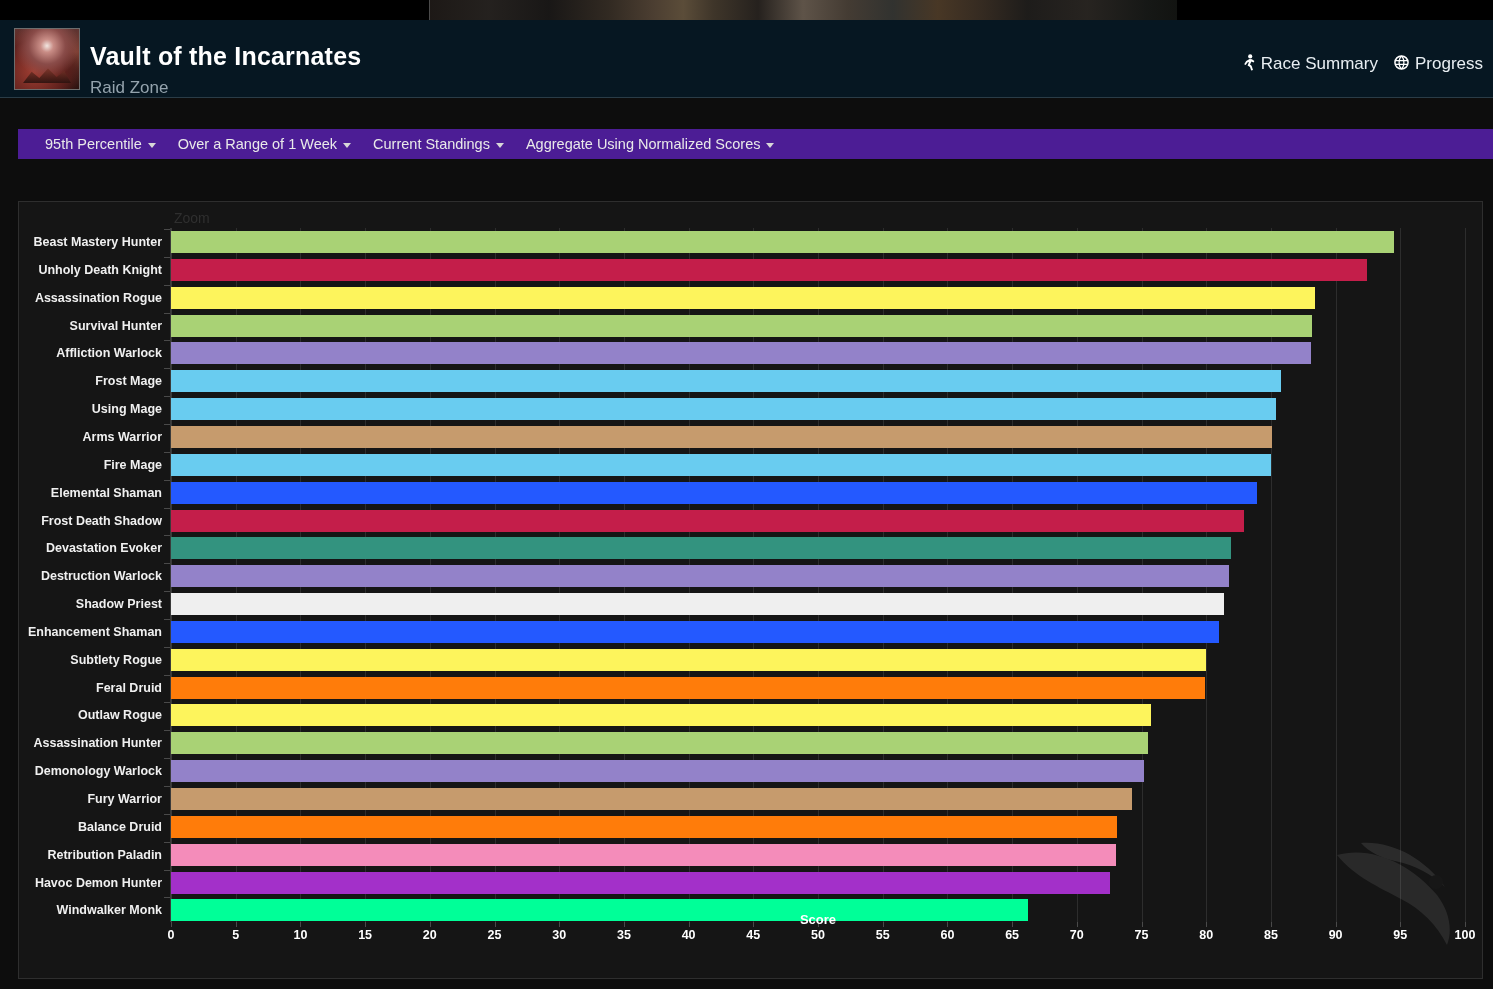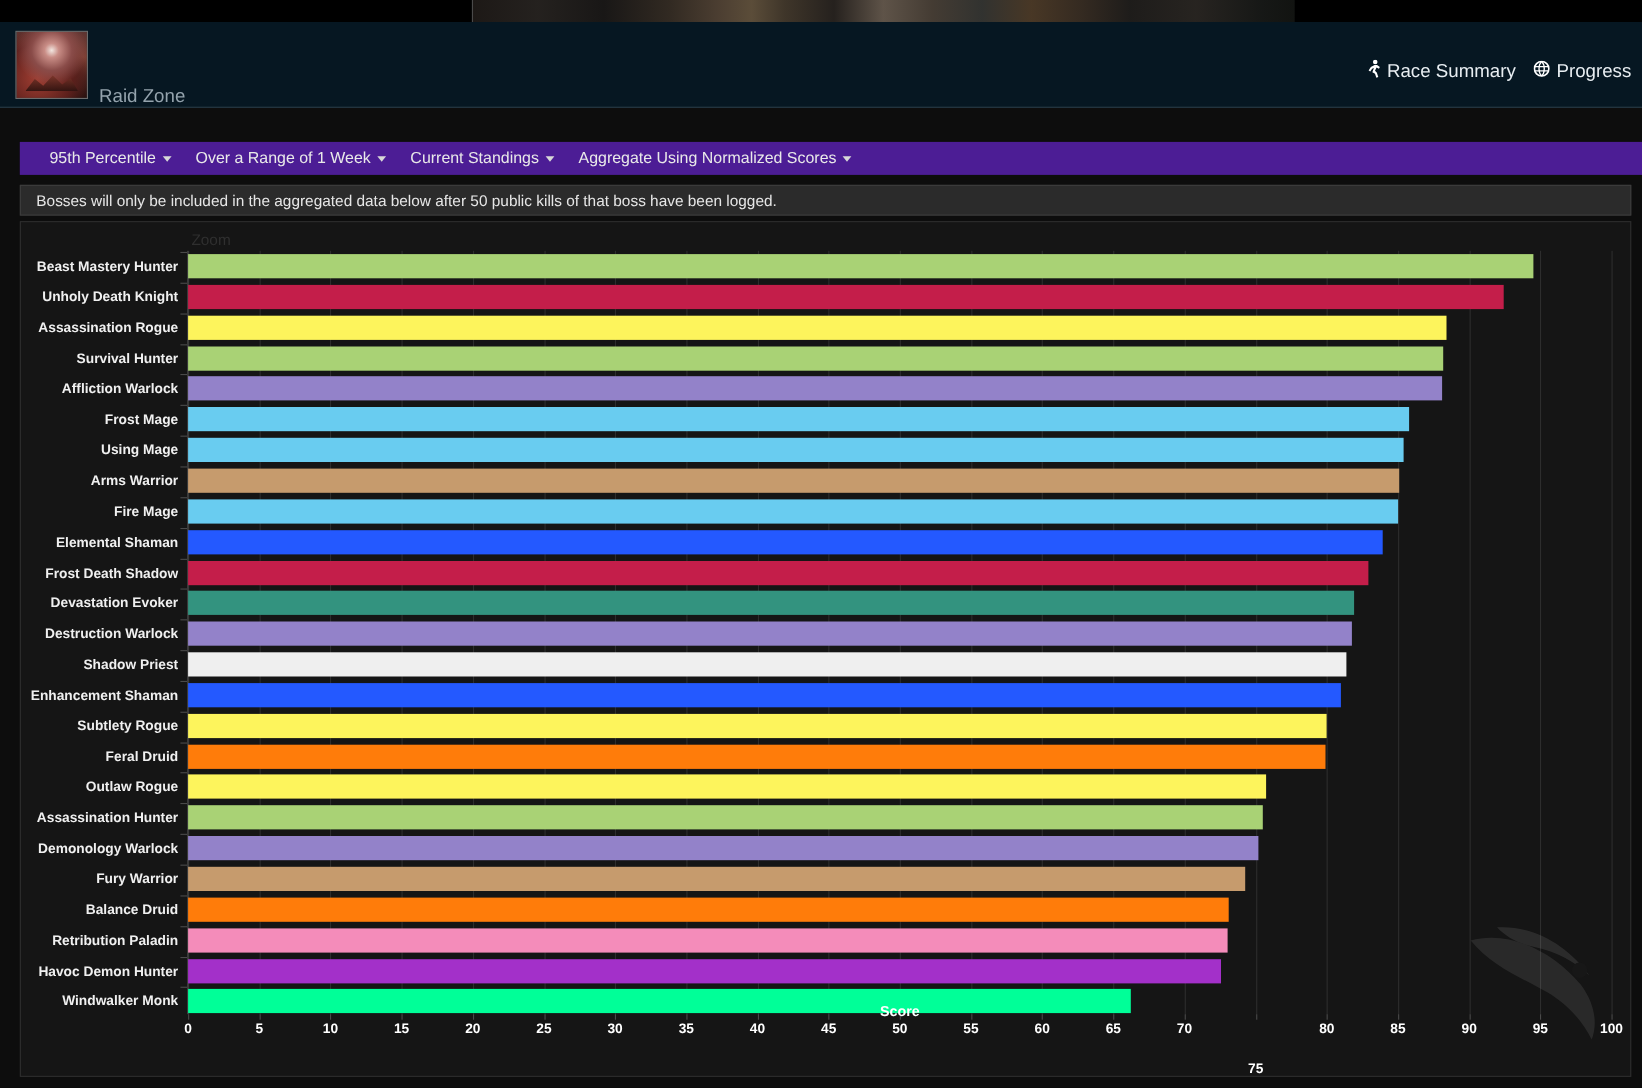--- a/index.html
+++ b/index.html
@@ -136,20 +136,21 @@
 
 <div id="app">
 
   <div class="top-strip">
     <div class="art"></div>
     <div class="edge-l"></div>
   </div>
 
   <div class="header">
     <div class="header-thumb"></div>
+    <div class="header-title">Vault of the Incarnates</div>
     <div class="header-sub">Raid Zone</div>
     <div class="header-right">
       <div class="hr-item">
         <span class="glyph">
           <svg width="13" height="17" viewBox="0 0 13 17" aria-hidden="true">
             <circle cx="8.2" cy="2.4" r="2.1" fill="#ffffff"></circle>
             <path d="M7.6 5.1 L4.2 7.0 L2.2 10.2 L3.7 11.0 L5.4 8.6 L7.0 7.9 L5.6 11.6 L8.0 13.0 L9.2 16.6 L11.0 16.0 L9.6 11.8 L8.0 10.4 L9.4 7.4 L11.6 8.6 L12.4 7.0 L9.9 5.2 Z" fill="#ffffff"></path>
           </svg>
         </span>
         <span>Race Summary</span>
@@ -169,21 +170,20 @@
   </div>
 
 
   <div class="nav2" id="nav2">
       <div class="navitem"><span>95th Percentile</span><span class="caret"></span></div>
       <div class="navitem"><span>Over a Range of 1 Week</span><span class="caret"></span></div>
       <div class="navitem"><span>Current Standings</span><span class="caret"></span></div>
       <div class="navitem"><span>Aggregate Using Normalized Scores</span><span class="caret"></span></div>
     </div>
 
-  <div class="notice">Bosses will only be included in the aggregated data below after 50 public kills of that boss have been logged.</div>
 
   <div class="panel">
     <div class="zoom-label">Zoom</div>
   </div>
 
   <div class="gridlines" id="gridlines" style="position:absolute;left:171px;top:228px;width:1294px;height:694px;">
       <div class="gridline" style="left: 64.7px;"></div>
       <div class="gridline" style="left: 129.4px;"></div>
       <div class="gridline" style="left: 194.1px;"></div>
       <div class="gridline" style="left: 258.8px;"></div>
@@ -359,21 +359,21 @@
       <div class="xtick-label" style="left: 818px;">50</div>
       <div class="xtick-mark" style="left: 882.7px;"></div>
       <div class="xtick-label" style="left: 882.7px;">55</div>
       <div class="xtick-mark" style="left: 947.4px;"></div>
       <div class="xtick-label" style="left: 947.4px;">60</div>
       <div class="xtick-mark" style="left: 1012.1px;"></div>
       <div class="xtick-label" style="left: 1012.1px;">65</div>
       <div class="xtick-mark" style="left: 1076.8px;"></div>
       <div class="xtick-label" style="left: 1076.8px;">70</div>
       <div class="xtick-mark" style="left: 1141.5px;"></div>
-      <div class="xtick-label" style="left: 1141.5px; margin-top: 36px;">75</div>
+      <div class="xtick-label" style="left: 1141.5px;">75</div>
       <div class="xtick-mark" style="left: 1206.2px;"></div>
       <div class="xtick-label" style="left: 1206.2px;">80</div>
       <div class="xtick-mark" style="left: 1270.9px;"></div>
       <div class="xtick-label" style="left: 1270.9px;">85</div>
       <div class="xtick-mark" style="left: 1335.6px;"></div>
       <div class="xtick-label" style="left: 1335.6px;">90</div>
       <div class="xtick-mark" style="left: 1400.3px;"></div>
       <div class="xtick-label" style="left: 1400.3px;">95</div>
       <div class="xtick-mark" style="left: 1465px;"></div>
       <div class="xtick-label" style="left: 1465px;">100</div>

